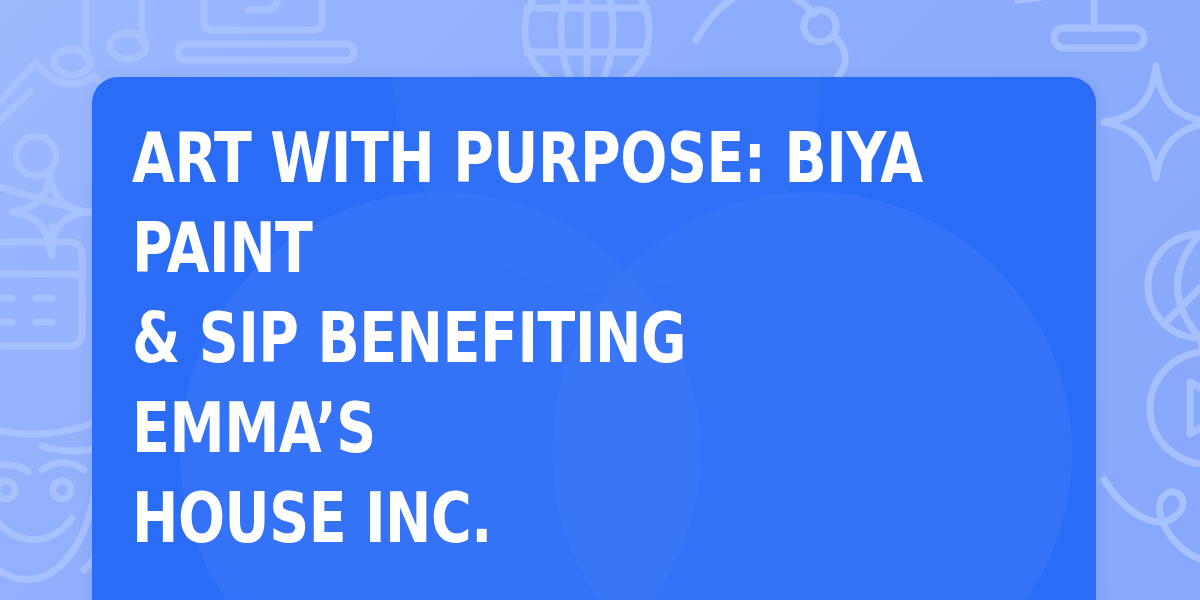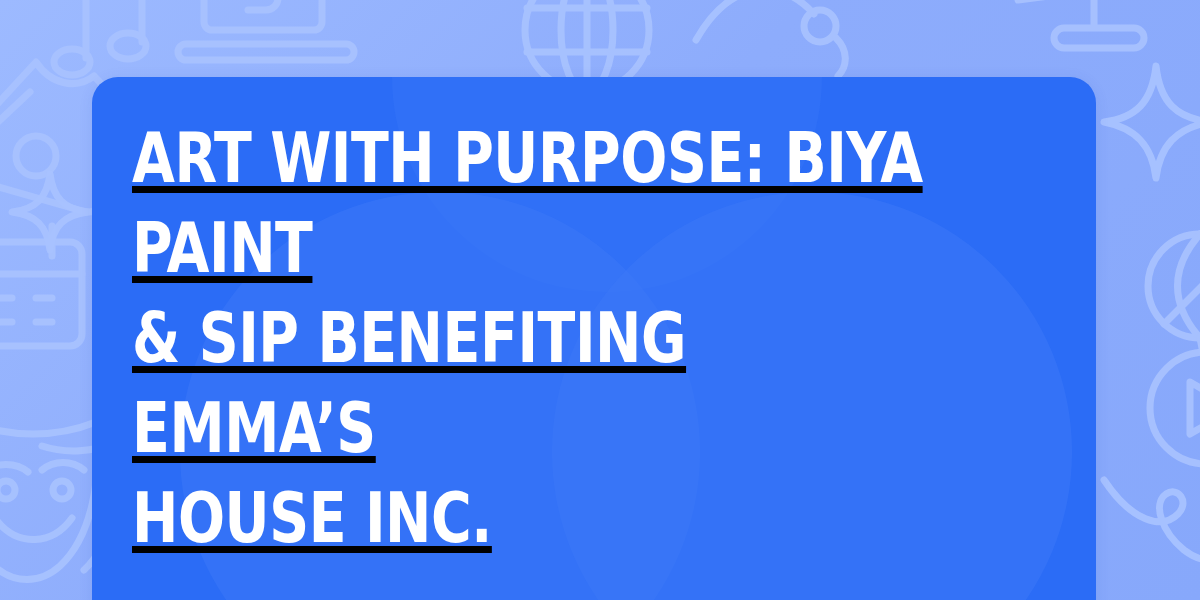--- a/index.html
+++ b/index.html
@@ -83,21 +83,20 @@
     height: 430px;
     left: 300px;
     top: -215px;
     opacity: 0.30;
   }
 
   .card-inner {
     position: relative;
     z-index: 2;
     padding: 36px 50px 0 40px;
-    text-decoration: underline;
   }
 
   
   .event-title {
     margin: 0;
     color: #ffffff;
     font-family: "Liberation Sans Narrow", "DejaVu Sans Condensed", "Liberation Sans", sans-serif;
     font-weight: 700;
     font-size: 70px;
     line-height: 90px;

